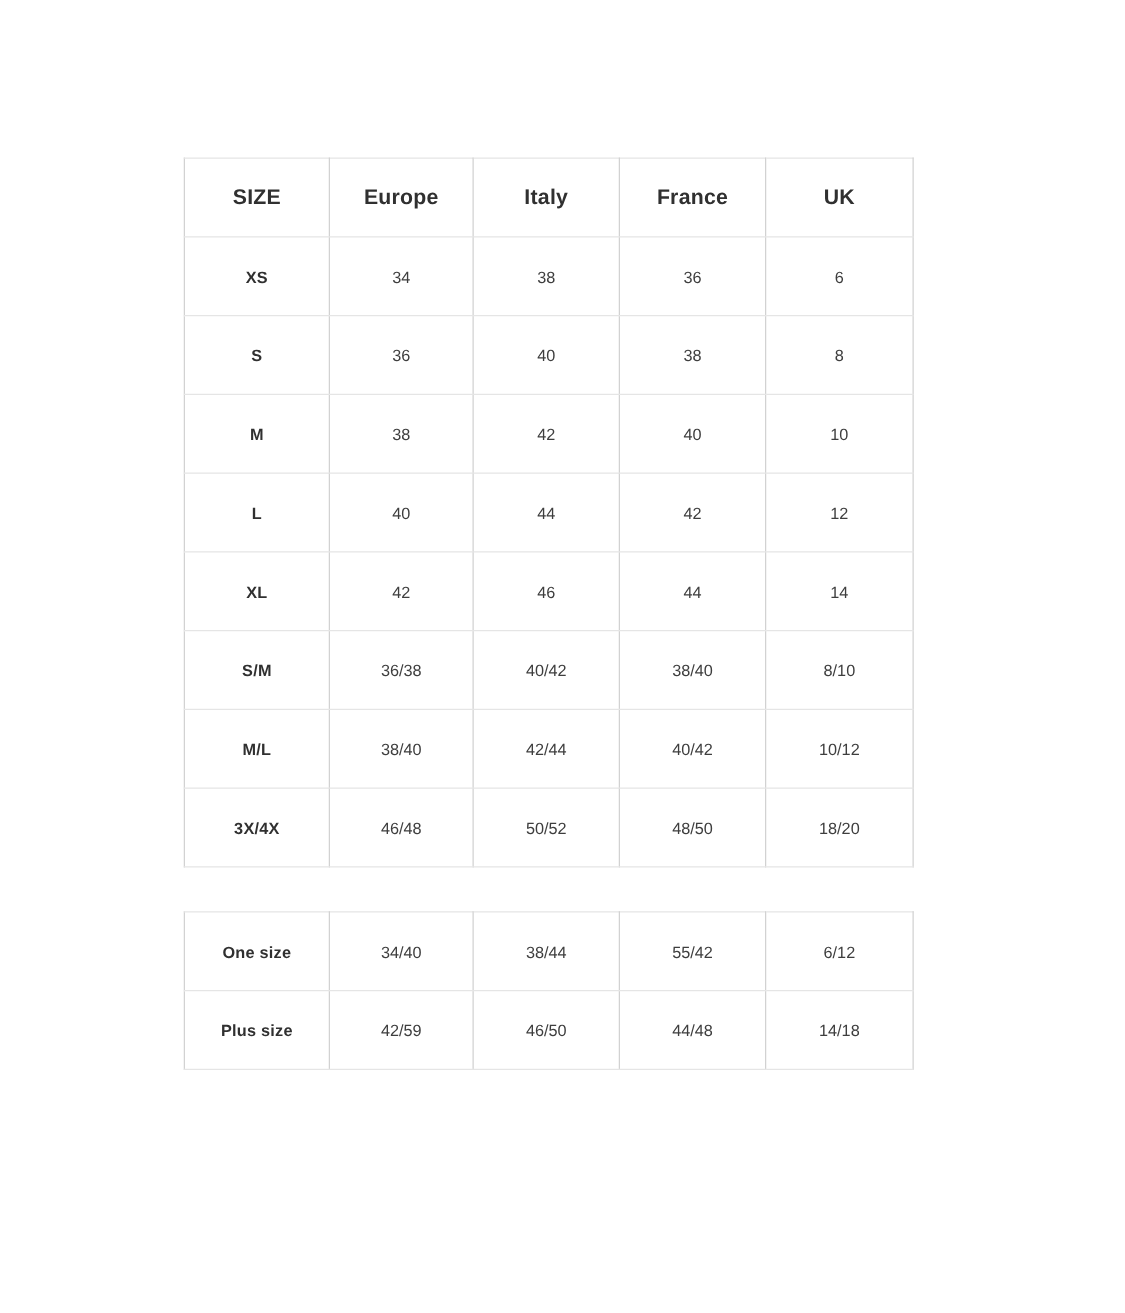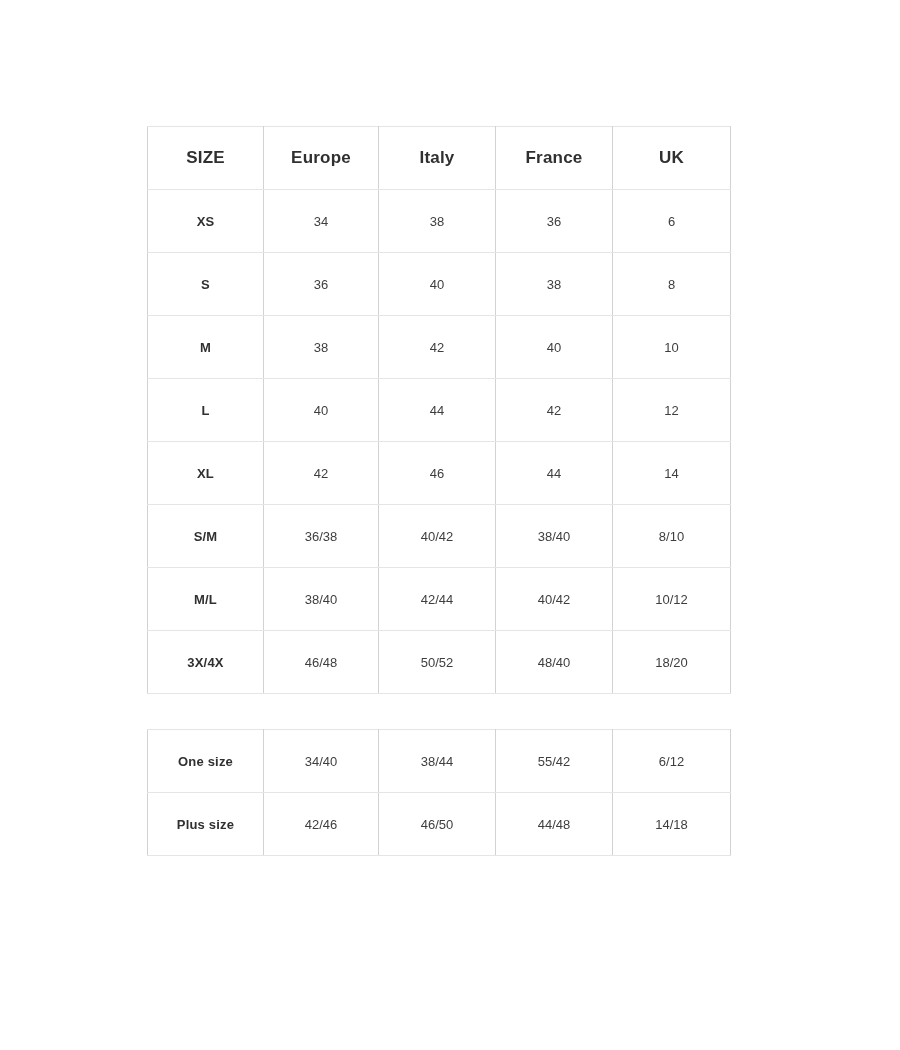--- a/index.html
+++ b/index.html
@@ -123,21 +123,21 @@
         <td class="lbl">M/L</td>
         <td>38/40</td>
         <td>42/44</td>
         <td>40/42</td>
         <td>10/12</td>
       </tr>
       <tr>
         <td class="lbl">3X/4X</td>
         <td>46/48</td>
         <td>50/52</td>
-        <td>48/40</td>
+        <td>48/50</td>
         <td>18/20</td>
       </tr>
     </tbody>
   </table>
 
   <table class="size-table secondary">
     <colgroup>
         <col class="c0">
         <col class="c1">
         <col class="c2">
@@ -147,21 +147,21 @@
     <tbody>
       <tr>
         <td class="lbl">One size</td>
         <td>34/40</td>
         <td>38/44</td>
         <td>55/42</td>
         <td>6/12</td>
       </tr>
       <tr>
         <td class="lbl">Plus size</td>
-        <td>42/46</td>
+        <td>42/59</td>
         <td>46/50</td>
         <td>44/48</td>
         <td>14/18</td>
       </tr>
     </tbody>
   </table>
 
 </div>
 
 </body></html>

